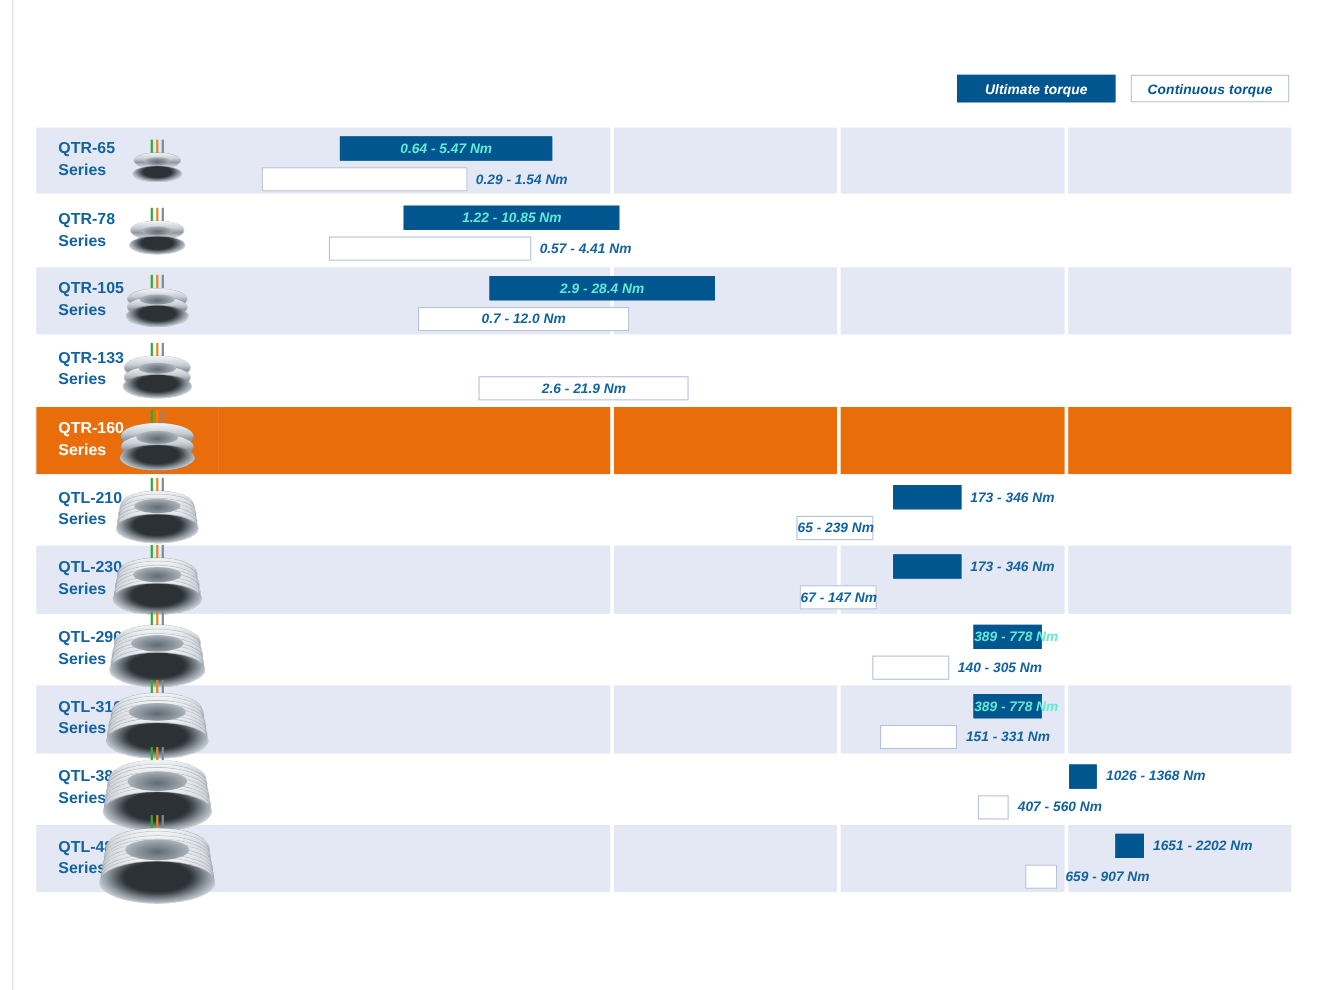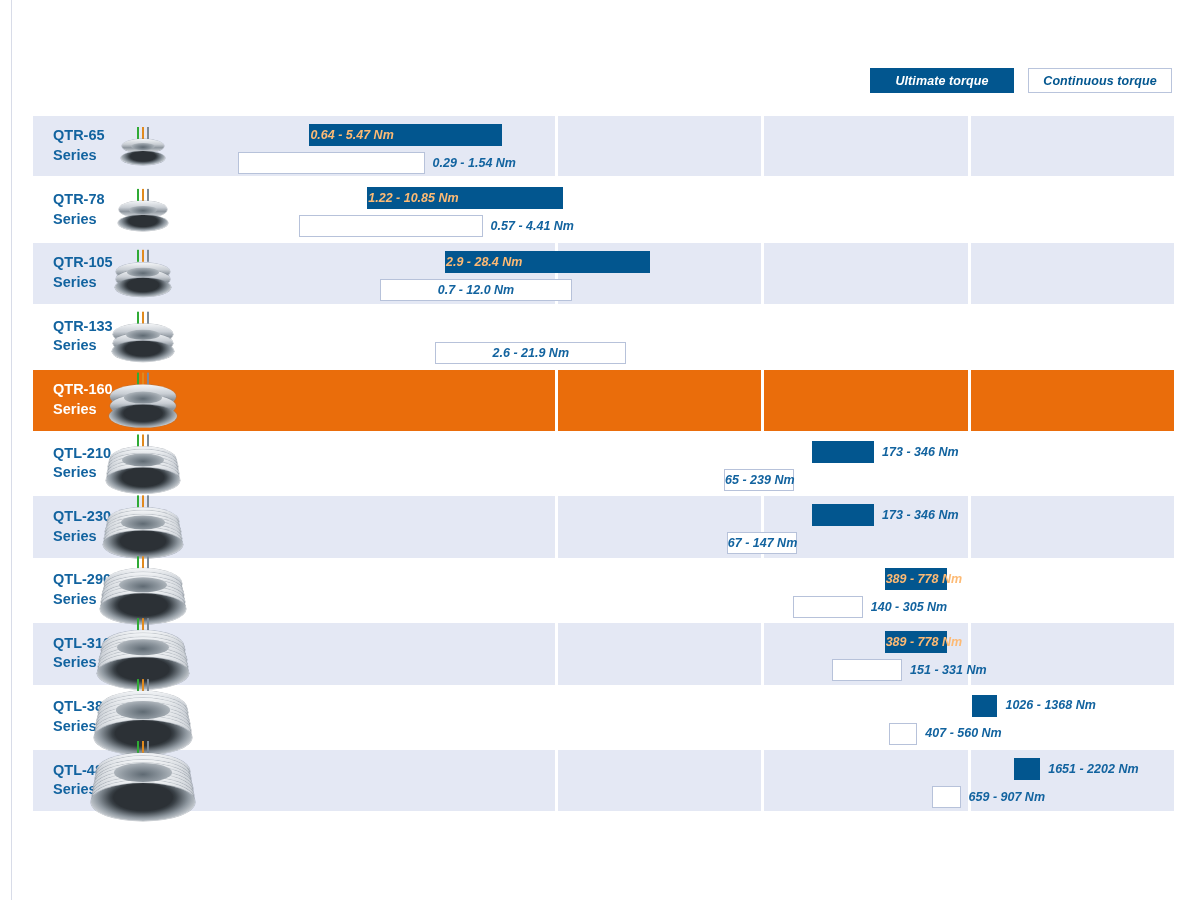--- a/index.html
+++ b/index.html
@@ -117,21 +117,21 @@
   }
   .bar.continuous {
     background:#ffffff;
     border:1px solid #b7c2da;
   }
   .bar-label {
     font-size:12.5px; font-weight:bold; font-style:italic;
     white-space:nowrap;
     line-height:1;
   }
-  .bar.ultimate .bar-label.inside { color:#fdba74; width:100%; }
+  .bar.ultimate .bar-label.inside { color:#5eead4; width:100%; text-align:center; }
   .bar.continuous .bar-label.inside { color:#12639F; width:100%; text-align:center; }
   .bar-label.outside {
     position:absolute; left:100%; margin-left:9px;
     color:#12639F;
   }
 
   
   .gridline {
     position:absolute; top:0; height:697px; width:3px;
     background:#ffffff; z-index:3;
@@ -447,21 +447,21 @@
               <div class="coil" style="height: 32.78px; bottom: 6.705px; left: 1.2px; right: 1.2px;"></div>
               <div class="coil" style="height: 32.78px; bottom: 3.3525px; left: 0.6px; right: 0.6px;"></div>
               <div class="coil top" style="height: 32.78px; bottom: 0px;"></div>
               <div class="bore" style="left: 20.24px; right: 20.24px; bottom: 34.0316px; height: 16.39px;"></div>
             </div>
           </div>
         </div>
         <div class="bar ultimate" style="left: 851.626px; width: 62.2051px; top: 8px; height: 22px;">
           <span class="bar-label inside">389 - 778 Nm</span>
         </div>
-        <div class="bar continuous" style="left: 766.702px; width: 70.4338px; top: 36px; height: 22px; margin-left: 32px;">
+        <div class="bar continuous" style="left: 766.702px; width: 70.4338px; top: 36px; height: 22px;">
           <span class="bar-label outside">151 - 331 Nm</span>
         </div>
       </div>
       <div class="row plain" style="top: 570.6px; height: 61.4px;">
         <div class="row-bg-label"></div>
         <div class="cellband" style="left: 166px; width: 355.577px;"></div>
         <div class="cellband" style="left: 524.577px; width: 203.641px;"></div>
         <div class="cellband" style="left: 731.218px; width: 203.641px;"></div>
         <div class="cellband" style="left: 937.859px; width: 203.641px;"></div>
         <div class="row-label">

